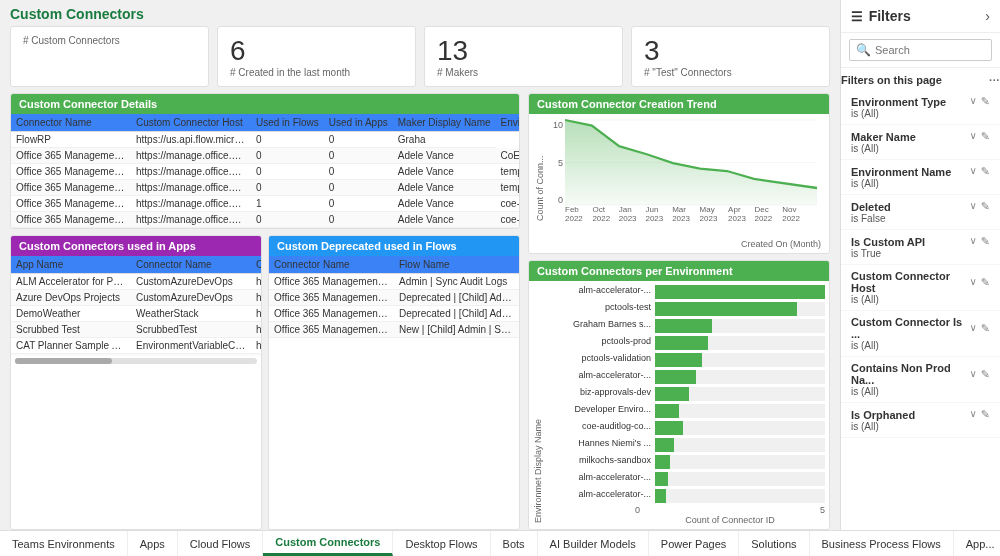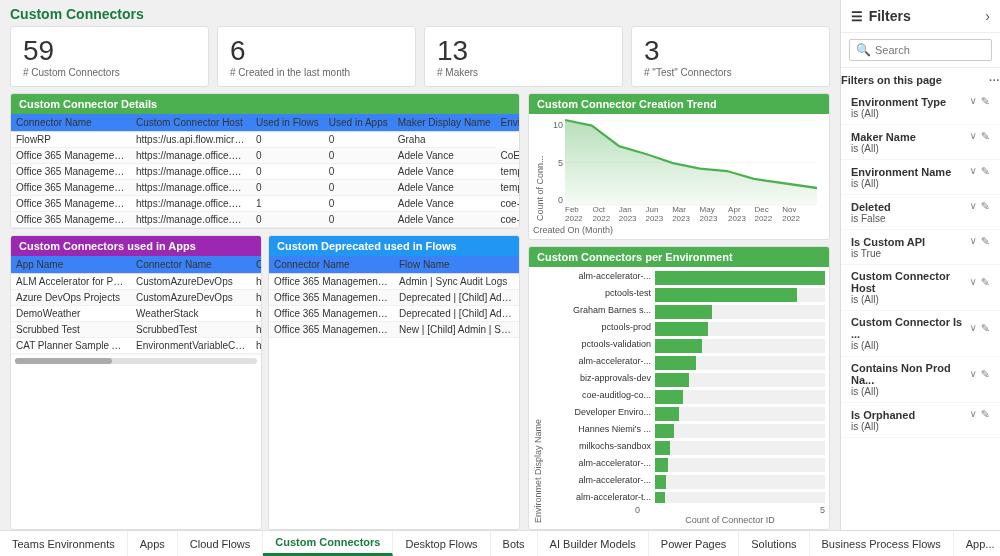--- a/index.html
+++ b/index.html
@@ -88,21 +88,20 @@
 <div style="display:flex; flex-direction:column; height:556px; width:1000px;">
 
   <div class="main-area" style="flex:1; overflow:hidden;">
 
     <div class="content-area">
 
       <div class="page-title">Custom Connectors</div>
 
       <div class="kpi-row">
         <div class="kpi-card">
-          <div class="kpi-number">59</div>
           <div class="kpi-label"># Custom Connectors</div>
         </div>
         <div class="kpi-card">
           <div class="kpi-number">6</div>
           <div class="kpi-label"># Created in the last month</div>
         </div>
         <div class="kpi-card">
           <div class="kpi-number">13</div>
           <div class="kpi-label"># Makers</div>
         </div>
@@ -309,21 +308,21 @@
                       <span>Jan 2023</span>
                       <span>Jun 2023</span>
                       <span>Mar 2023</span>
                       <span>May 2023</span>
                       <span>Apr 2023</span>
                       <span>Dec 2022</span>
                       <span>Nov 2022</span>
                   </div>
                 </div>
               </div>
-              <div style="text-align:left; font-size:9px; color:#666; margin-top:2px;">Created On (Month)</div>
+              <div style="text-align:right; font-size:9px; color:#666; margin-top:16px;">Created On (Month)</div>
             </div>
           </div>
 
           <div class="chart-box" style="flex:1; overflow:hidden; display:flex; flex-direction:column;">
             <div class="chart-title">Custom Connectors per Environment</div>
             <div style="flex:1; overflow:hidden; display:flex; padding: 4px 4px 4px 2px;">
               <div style="writing-mode: vertical-rl; transform: rotate(180deg); font-size:9px; color:#666; padding:2px; white-space:nowrap; flex-shrink:0;">Environmet Display Name</div>
               <div style="flex:1; display:flex; flex-direction:column; overflow:hidden;">
                 <div id="bar-chart-rows" style="flex:1; overflow:hidden; display:flex; flex-direction:column; justify-content:space-evenly;">
                     <div class="bar-row">
@@ -362,29 +361,29 @@
       <div class="bar-fill" style="width:24.4%;"></div>
     </div>
   </div>
                     <div class="bar-row">
     <div class="bar-label">biz-approvals-dev</div>
     <div class="bar-track">
       <div class="bar-fill" style="width:20.0%;"></div>
     </div>
   </div>
                     <div class="bar-row">
+    <div class="bar-label">Developer Enviro...</div>
+    <div class="bar-track">
+      <div class="bar-fill" style="width:14.4%;"></div>
+    </div>
+  </div>
+                    <div class="bar-row">
     <div class="bar-label">coe-auditlog-co...</div>
     <div class="bar-track">
       <div class="bar-fill" style="width:16.7%;"></div>
-    </div>
-  </div>
-                    <div class="bar-row">
-    <div class="bar-label">Developer Enviro...</div>
-    <div class="bar-track">
-      <div class="bar-fill" style="width:14.4%;"></div>
     </div>
   </div>
                     <div class="bar-row">
     <div class="bar-label">Hannes Niemi's ...</div>
     <div class="bar-track">
       <div class="bar-fill" style="width:11.1%;"></div>
     </div>
   </div>
                     <div class="bar-row">
     <div class="bar-label">milkochs-sandbox</div>

